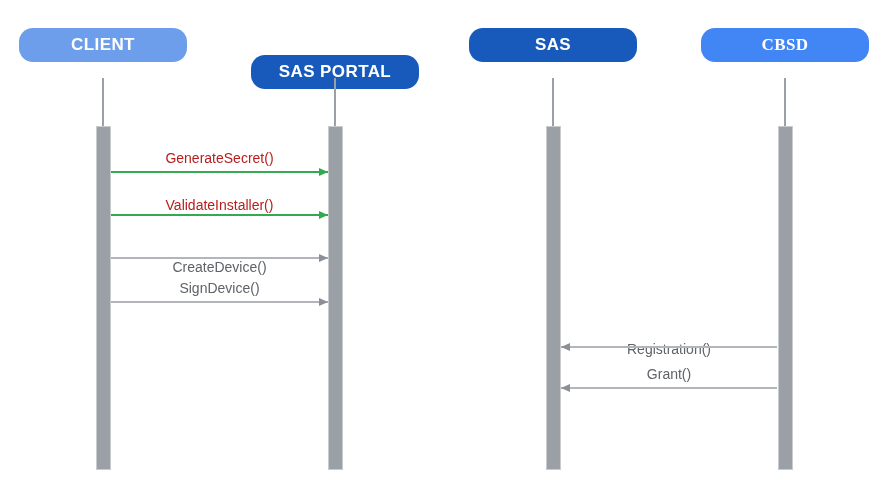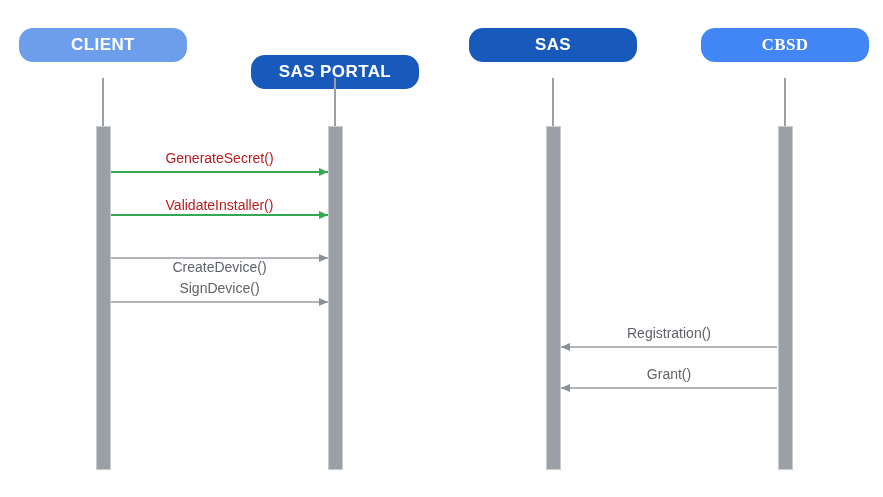--- a/index.html
+++ b/index.html
@@ -96,21 +96,21 @@
   .lmsg .msg-head-right { left: 319px; }
   
   .rmsg .msg-label { left: 561px; width: 216px; }
   .rmsg .msg-line  { left: 561px; width: 216px; }
   .rmsg .msg-head-left { left: 561px; }
 
   .m0 .msg-label { top: 149px; } .m0 .msg-line { top: 171px; } .m0 .msg-head { top: 168px; }
   .m1 .msg-label { top: 196px; } .m1 .msg-line { top: 214px; } .m1 .msg-head { top: 211px; }
   .m2 .msg-label { top: 223px; margin-top: 35px; } .m2 .msg-line { top: 257px; } .m2 .msg-head { top: 254px; }
   .m3 .msg-label { top: 279px; } .m3 .msg-line { top: 301px; } .m3 .msg-head { top: 298px; }
-  .m4 .msg-label { top: 324px; } .m4 .msg-line { top: 346px; } .m4 .msg-head { top: 343px; }
+  .m4 .msg-label { top: 340px; } .m4 .msg-line { top: 346px; } .m4 .msg-head { top: 343px; }
   .m5 .msg-label { top: 365px; } .m5 .msg-line { top: 387px; } .m5 .msg-head { top: 384px; }
 </style>
 </head>
 <body>
 
 <div class="stage">
 
   <div class="actor-box actor-client">
     <span>CLIENT</span>
   </div>

